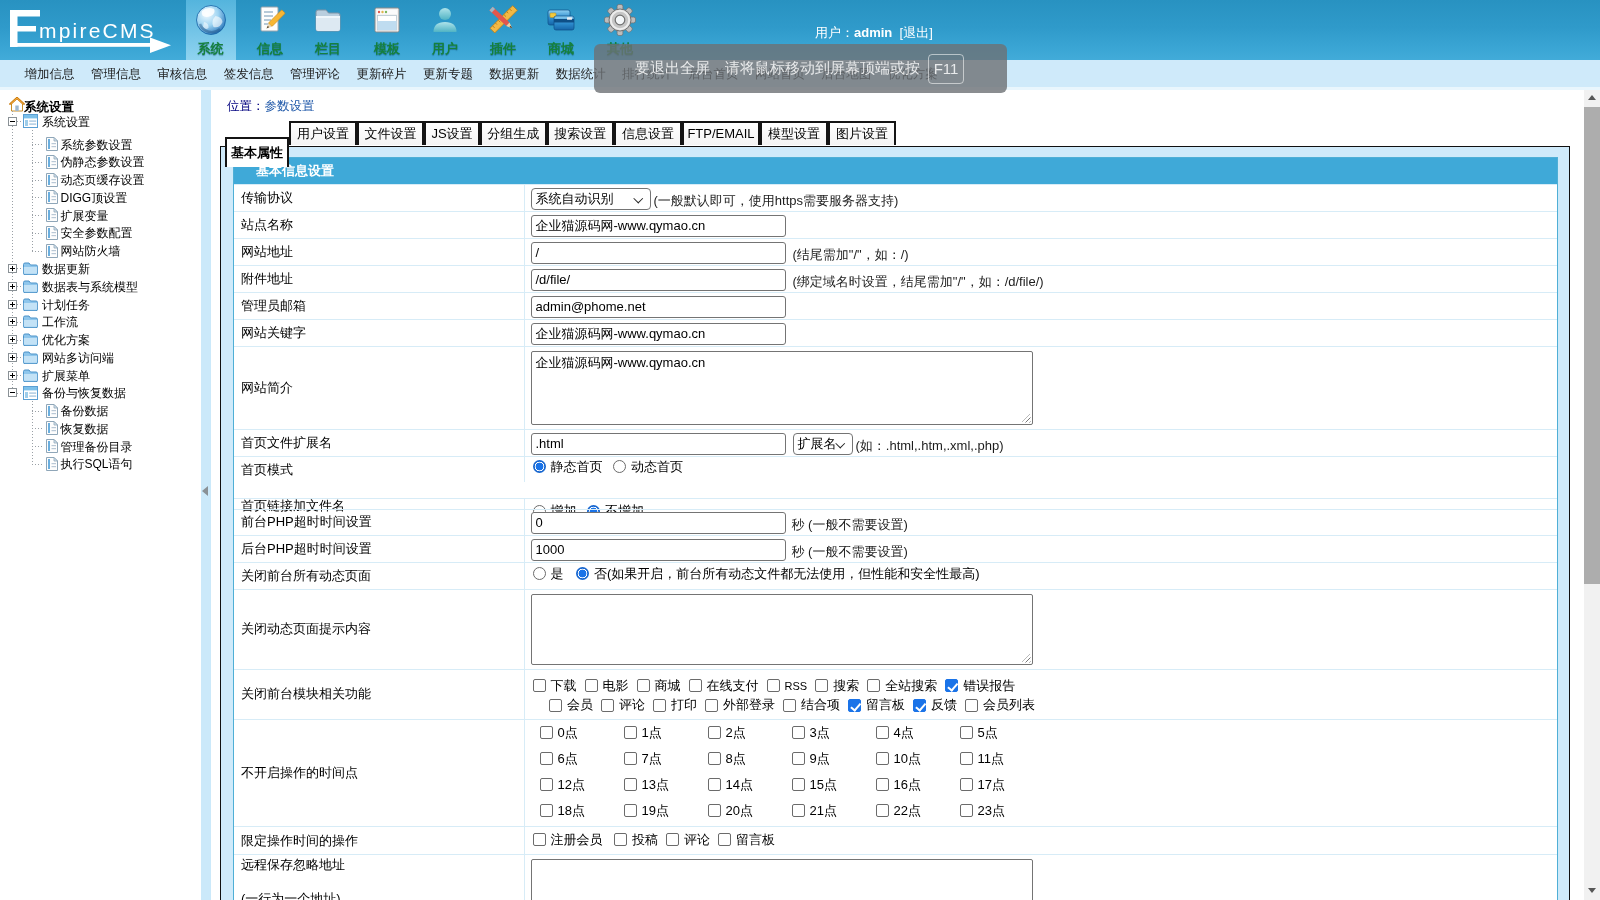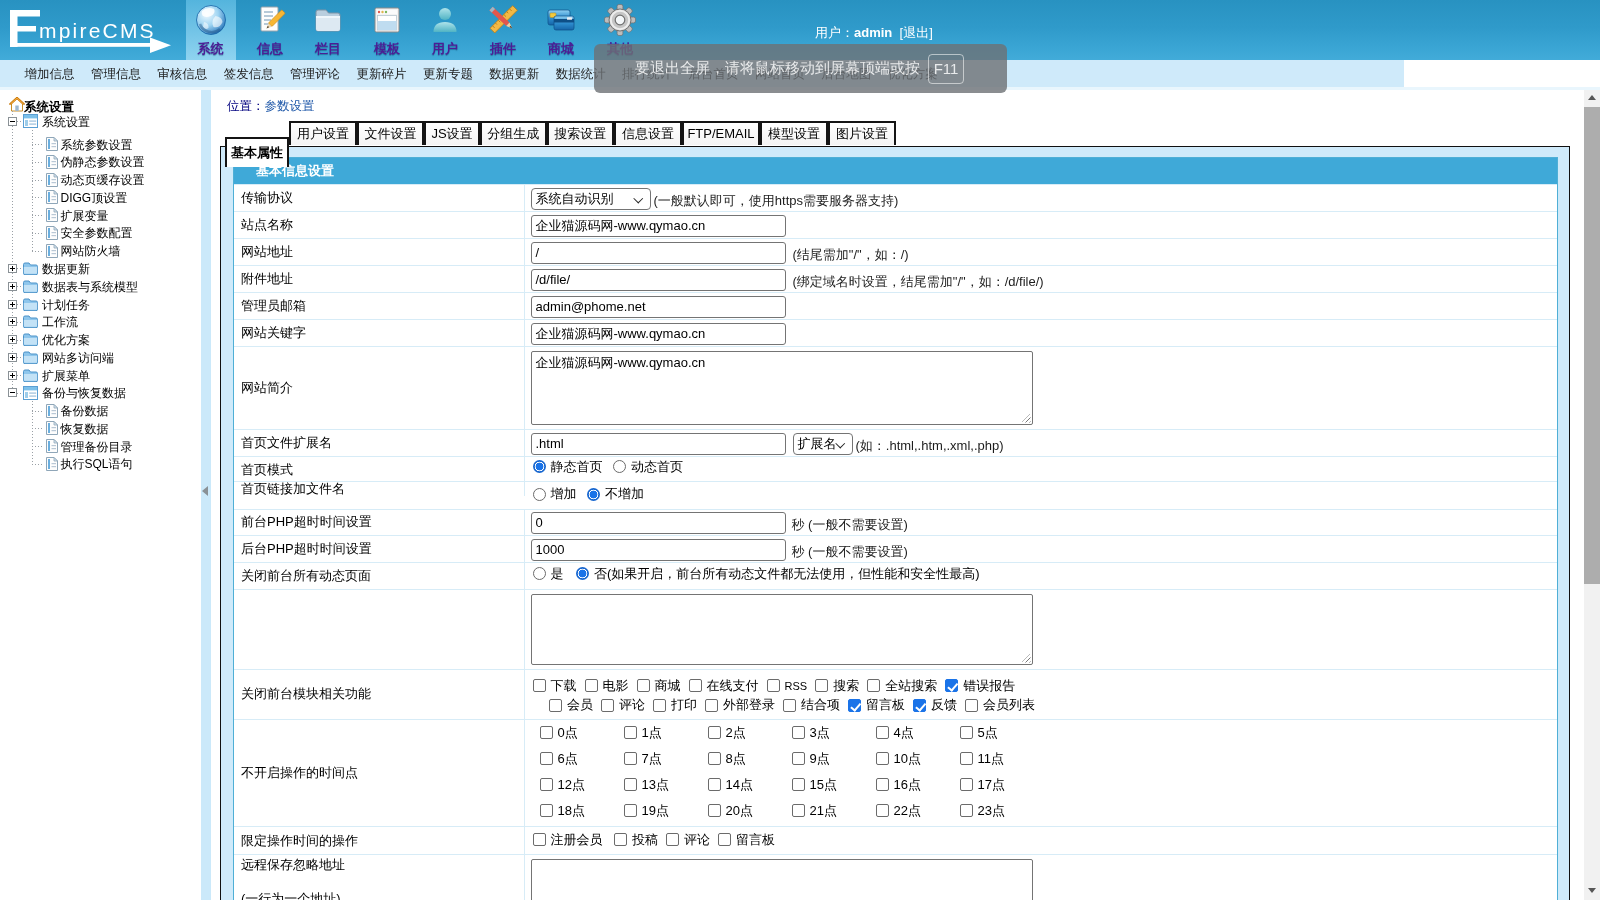--- a/index.html
+++ b/index.html
@@ -6,25 +6,25 @@
 html,body{margin:0;padding:0;}
 body{width:1600px;height:900px;overflow:hidden;position:relative;background:#fff;
   font-family:"Liberation Sans",sans-serif;-webkit-font-smoothing:antialiased;}
 .abs{position:absolute;}
 
 #hdr{position:absolute;left:0;top:0;width:1600px;height:59.5px;
   background:linear-gradient(180deg,#2892c1 0%,#2f9aca 45%,#3aa5d4 80%,#42abd9 100%);}
 #selcell{position:absolute;left:186px;top:0;width:50px;height:59.5px;
   background:linear-gradient(180deg,#54b4dd,#8fd3f0);}
 .navico{position:absolute;top:4px;width:32px;height:32px;}
-.navlab{position:absolute;top:40px;width:60px;text-align:center;color:#4c1d95;
+.navlab{position:absolute;top:40px;width:60px;text-align:center;color:#15803d;
   font-weight:bold;font-size:13px;text-shadow:0 1px 1px rgba(0,60,90,.45);}
 #usr{position:absolute;left:815px;top:24px;color:#fff;font-size:13px;}
 
-#mbar{position:absolute;left:0;top:59.5px;width:1404px;height:27px;background:#cfeafa;}
+#mbar{position:absolute;left:0;top:59.5px;width:1600px;height:27px;background:#cfeafa;}
 .mi{position:absolute;top:6px;font-size:12.5px;color:#1c1c1c;white-space:nowrap;}
 #strip{position:absolute;left:0;top:86.5px;width:1600px;height:3.5px;background:#e9f6fd;}
 
 #side{position:absolute;left:0;top:90px;width:201px;height:810px;background:#fff;}
 #split{position:absolute;left:201px;top:90px;width:10px;height:810px;background:#cbe9fa;}
 #splarr{position:absolute;left:202px;top:486px;width:0;height:0;
   border-top:5.5px solid transparent;border-bottom:5.5px solid transparent;border-right:6px solid #8a9196;}
 .trow{position:absolute;white-space:nowrap;font-size:12px;color:#000;}
 .pm{position:absolute;width:9px;height:9px;background:#fff;border:1px solid #8a9196;box-sizing:border-box;}
 .pm i{position:absolute;left:1px;top:3px;width:5px;height:1px;background:#000;}
@@ -507,21 +507,21 @@
           <div class="frow" style="top:298.0px;height:26.3px">
             <div class="flab" style="">首页模式</div>
             <div class="fsep"></div>
             <div class="fct">
               <div class="cline" style="left:7.5px;top:0.5px">
                 <span class="it"><span class="rd c"></span>静态首页</span>
                 <span class="it" style="margin-left:2.5px"><span class="rd"></span>动态首页</span>
               </div>
             </div>
           </div>
-          <div class="frow" style="top:323px;height:15px">
+          <div class="frow" style="top:340px;height:15px">
             <div class="flab" style="">首页链接加文件名</div>
             <div class="fsep"></div>
             <div class="fct">
               <div class="cline" style="left:7.5px;top:3px">
                 <span class="it"><span class="rd"></span>增加</span>
                 <span class="it" style="margin-left:2.5px"><span class="rd c"></span>不增加</span>
               </div>
             </div>
           </div>
           <div class="frow" style="top:350.5px;height:26.5px">
@@ -541,20 +541,21 @@
             </div>
           </div>
           <div class="frow" style="top:403.5px;height:27px">
             <div class="flab" style="">关闭前台所有动态页面</div>
             <div class="fsep"></div>
             <div class="fct">
               <div class="cline" style="left:7.5px;top:2px"><span class="it" style="margin-right:12.5px"><span class="rd"></span>是</span><span class="it" style="margin-right:0"><span class="rd c"></span>否</span>(如果开启，前台所有动态文件都无法使用，但性能和安全性最高)</div>
             </div>
           </div>
           <div class="frow" style="top:430.5px;height:80px">
+            <div class="flab" style="">关闭动态页面提示内容</div>
             <div class="fsep"></div>
             <div class="fct">
               <div class="ta" style="left:5.5px;top:4px;width:502px;height:71px">
                 <span class="grip"></span>
               </div>
             </div>
           </div>
           <div class="frow" style="top:510.5px;height:50.5px">
             <div class="flab" style="">关闭前台模块相关功能</div>
             <div class="fsep"></div>

